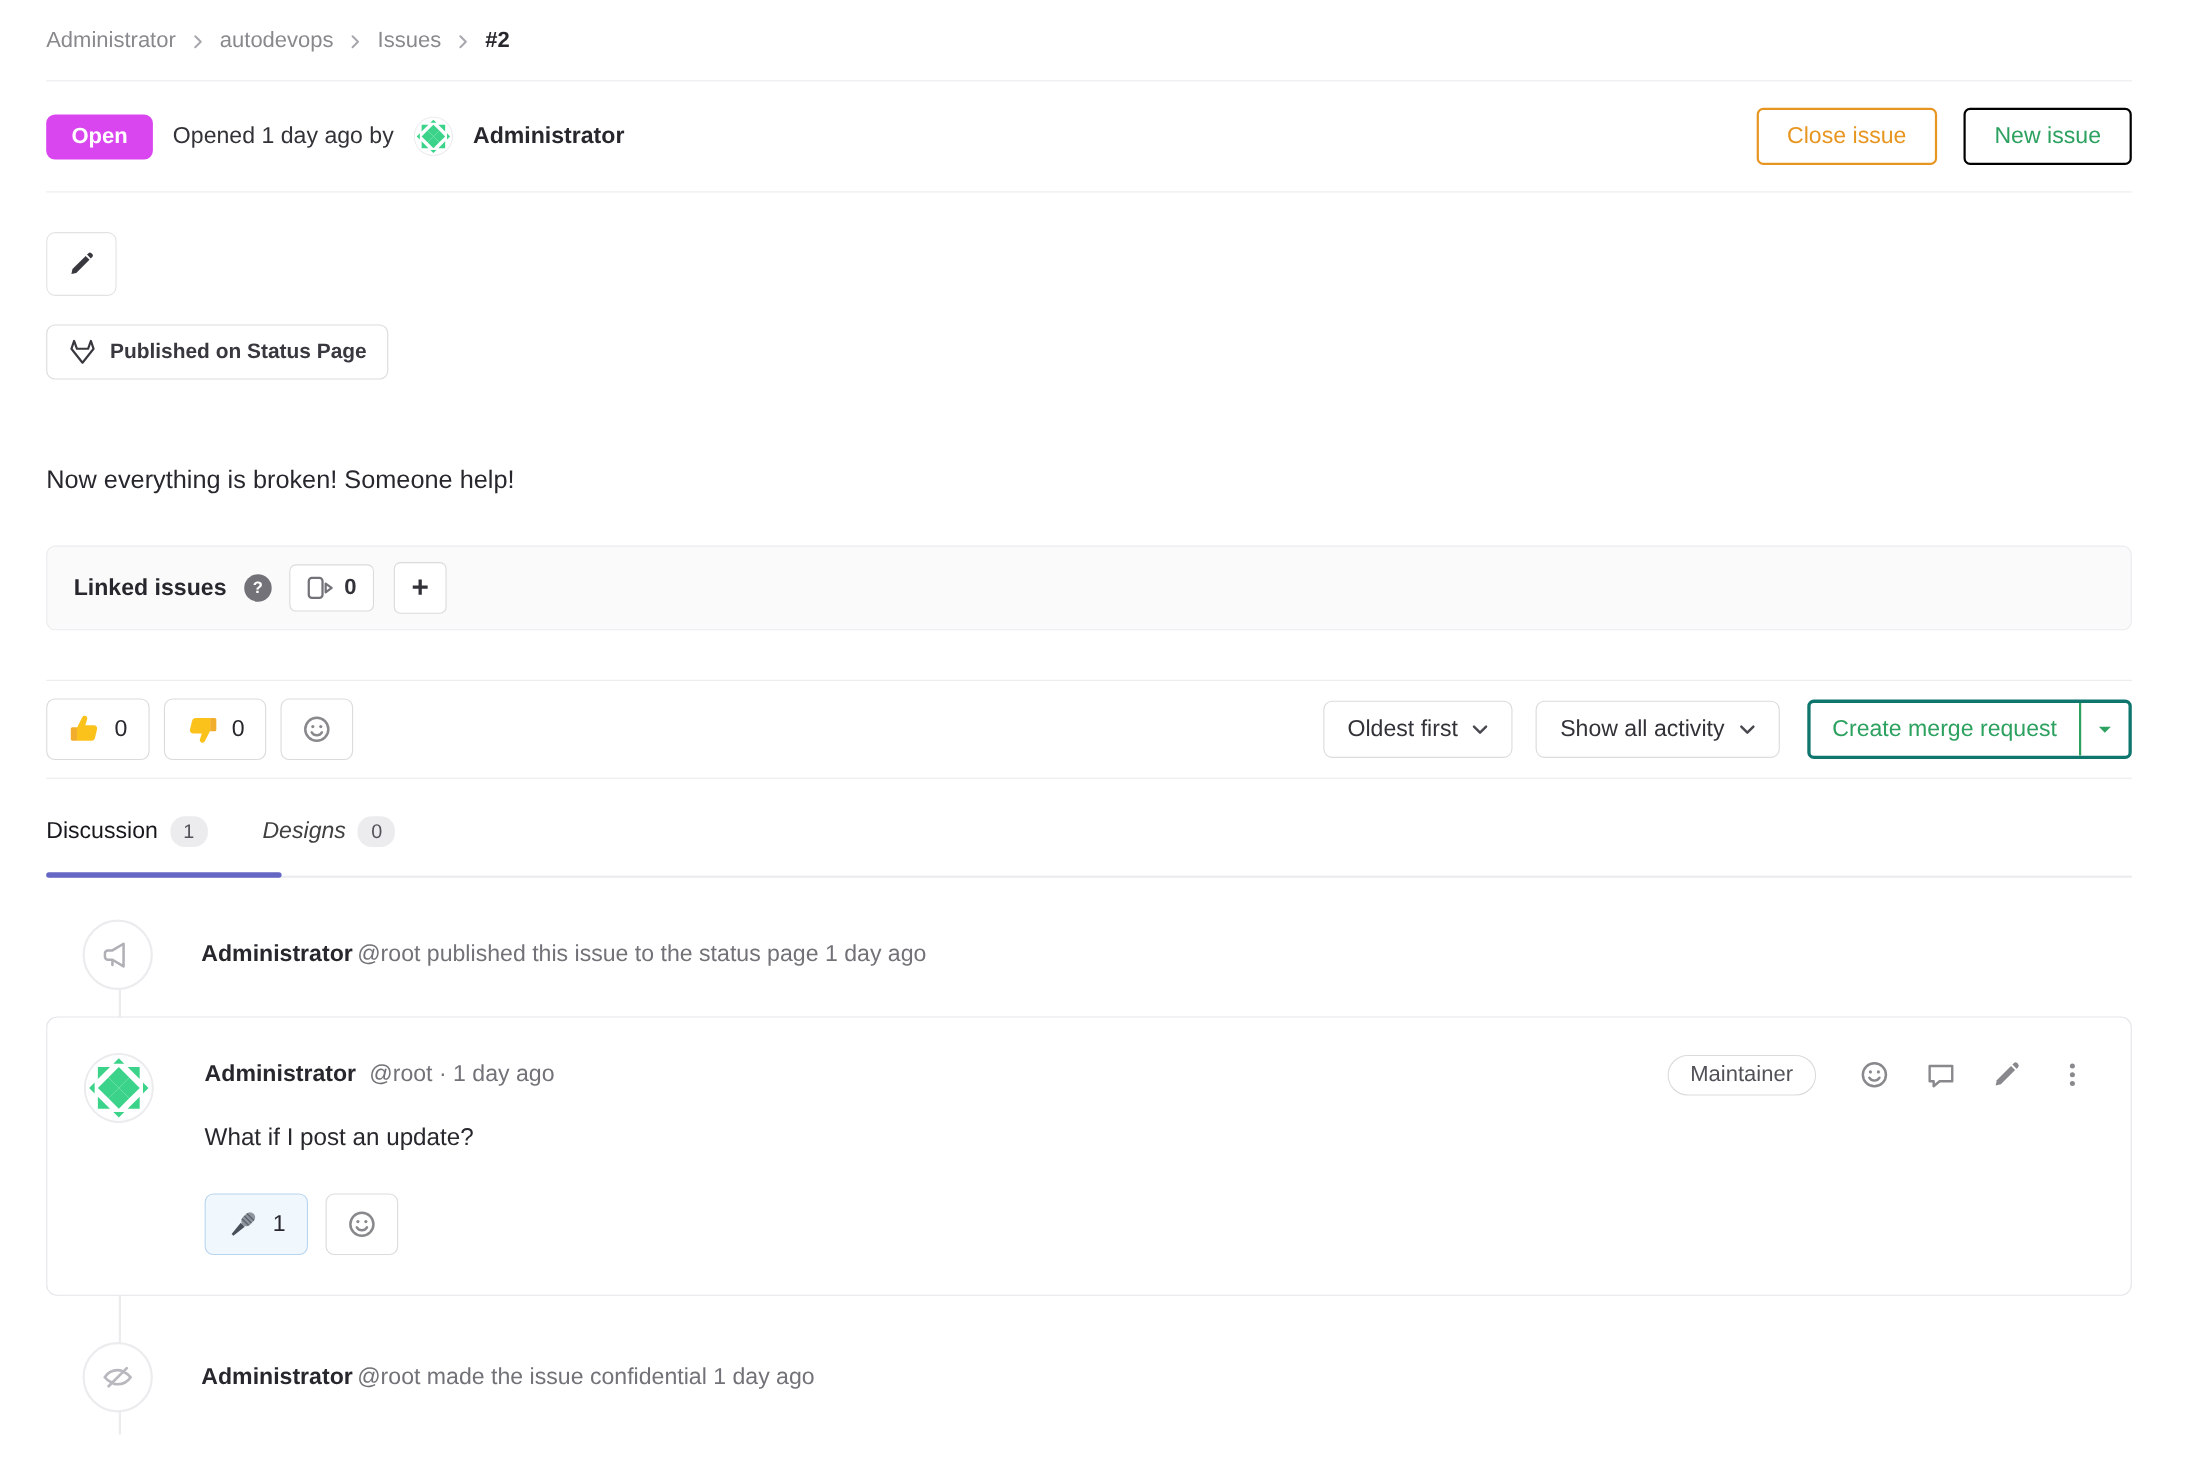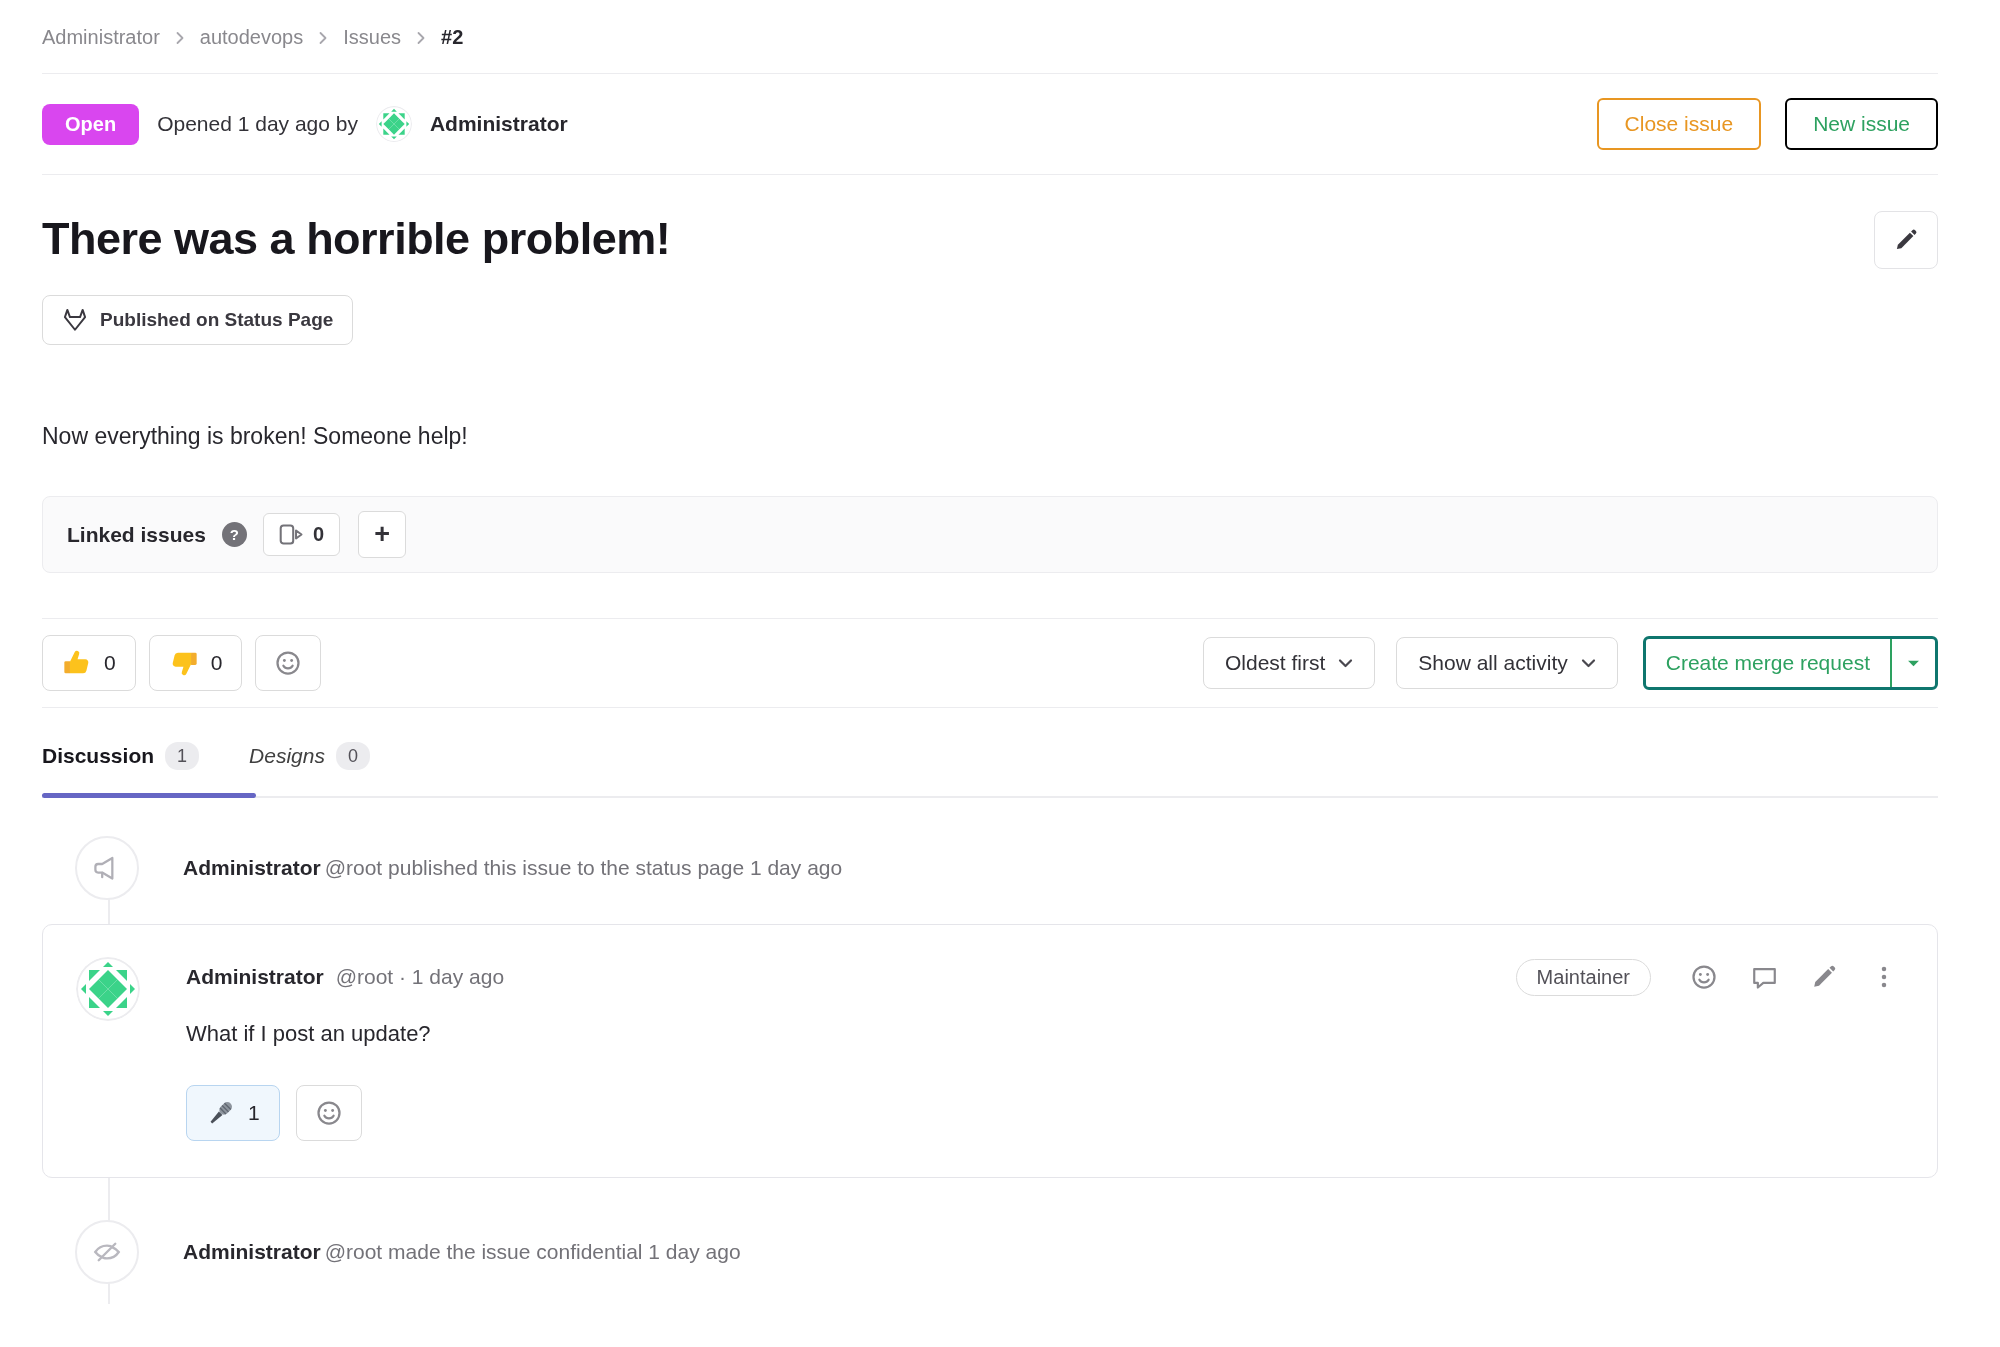--- a/index.html
+++ b/index.html
@@ -60,21 +60,21 @@
   .dropdown-btn + .dropdown-btn { margin-left:8px; }
   .split-btn { display:inline-flex; margin-left:12px; border:3px solid #0f766e; border-radius:6px; overflow:hidden; }
   .split-main { padding:12px 20px; color:#2da160; font-size:21px; cursor:pointer;
     border-right:2px solid #2da160; display:flex; align-items:center; }
   .split-caret { padding:12px 15px; display:flex; align-items:center; cursor:pointer; }
 
   
   .tabs-row { margin-top:34px; position:relative; border-bottom:2px solid #ececef;
     display:flex; gap:50px; padding-bottom:26px; }
   .tab { display:flex; align-items:center; gap:11px; font-size:21px; cursor:pointer; }
-  .tab-active .tab-label { font-weight:700; color:#18171d; }
+  .tab-active .tab-label { font-weight:400; color:#18171d; }
   .tab-inactive .tab-label { color:#404040;font-style:italic; }
   .count-pill { background:#ececef; color:#535158; font-size:18px; border-radius:13px;
     padding:3px 12px; line-height:22px; }
   .tab-indicator { position:absolute; left:0; bottom:-2px; width:214px; height:5px;
     background:#6666c4; border-radius:3px; }
 
   
   .timeline { position:relative; margin-top:38px; }
   .timeline-line { position:absolute; left:66px; top:10px; bottom:-20px; width:2px; background:#ececef; }
   .event-row { display:flex; align-items:center; gap:44px; position:relative; }
@@ -177,21 +177,20 @@
       </svg>
     <span class="author-strong">Administrator</span>
     <span class="spacer"></span>
     <button class="btn btn-close">Close issue</button>
     <button class="btn btn-new">New issue</button>
   </div>
   <div class="divider"></div>
 
   
   <div class="title-row">
-    <h1 class="issue-title">There was a horrible problem!</h1>
     <button class="btn btn-edit-title">
       <svg width="26" height="26" viewBox="0 0 24 24" fill="#3a383f">
           <use href="#pencil-shape"></use>
         </svg>
     </button>
   </div>
 
   
   <div class="status-page-badge">
     <svg width="26" height="26" viewBox="0 0 16 16">

